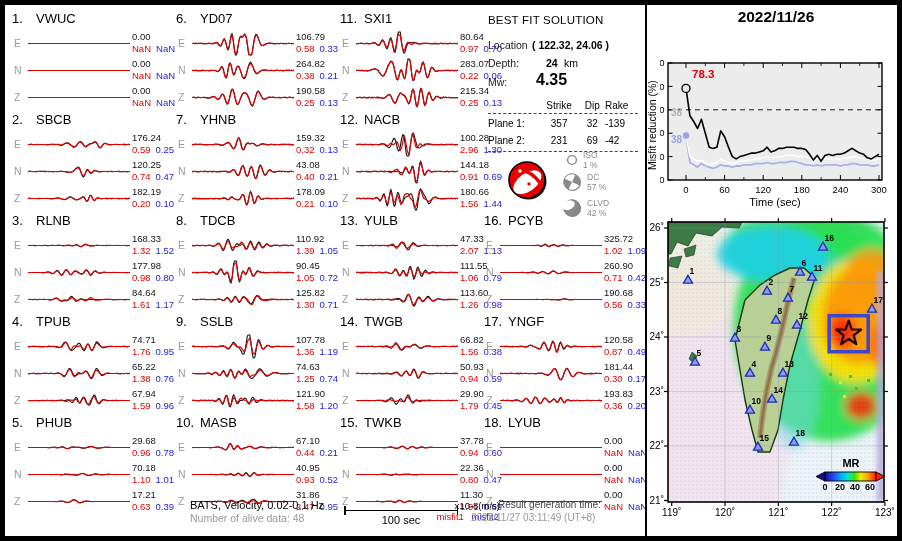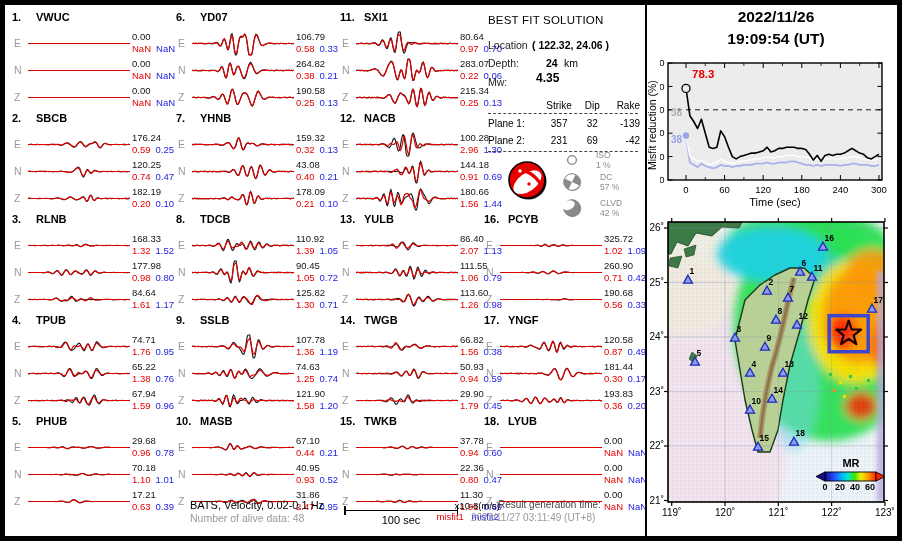--- a/index.html
+++ b/index.html
@@ -2,45 +2,45 @@
 <html><head>
 <meta charset="utf-8">
 <style>
   html,body{margin:0;padding:0;background:#fff}
   #page{position:relative;width:902px;height:541px;background:#fff;overflow:hidden;
         font-family:"Liberation Sans","DejaVu Sans",sans-serif;color:#000}
   #frame{position:absolute;inset:0;border:5px solid #000;pointer-events:none;z-index:60}
   #divider{position:absolute;left:645px;top:0;width:2px;height:541px;background:#000;z-index:5}
   .col{position:absolute;width:164px}
   .sta-block{height:101px;box-sizing:border-box;position:relative}
-  .sta-head{height:19px;padding-top:3px;font-size:11px;font-weight:bold;white-space:nowrap}
+  .sta-head{height:19px;padding-top:3px;font-size:13px;font-weight:normal;white-space:nowrap}
   .sta-num{display:inline-block;width:24px}
   .comp-row{position:relative;height:27px}
   .comp-label{position:absolute;left:2px;top:7px;font-size:10.5px;color:#9a9a9a}
   .trace{position:absolute;left:16px;top:0}
   .vals{position:absolute;left:120px;top:1px;width:46px;font-size:9.5px;line-height:12px;white-space:nowrap}
   .amp{color:#141414}
   .m1{color:#e60000}
   .m2{color:#2222e0;margin-left:5px}
   
   #solution{position:absolute;left:486px;top:12px;width:160px;height:200px;font-size:10.5px}
   #sol-title{position:absolute;left:2px;top:2px;font-size:11.5px;font-weight:normal;letter-spacing:.2px}
   .sol-lab{color:#222}
   #sol-loc-l{position:absolute;left:2px;top:27px}
   #sol-loc-v{position:absolute;left:46px;top:27px;font-weight:bold}
   #sol-dep-l{position:absolute;left:2px;top:45px}
   #sol-dep-v{position:absolute;left:60px;top:45px;font-weight:bold}
   #sol-dep-u{position:absolute;left:78px;top:45px}
   #sol-mw-l{position:absolute;left:2px;top:64px}
-  #sol-mw-v{position:absolute;left:50px;top:59px;font-size:12px;font-weight:bold}
+  #sol-mw-v{position:absolute;left:50px;top:59px;font-size:16px;font-weight:bold}
   .trow{position:absolute;left:2px;width:152px;display:flex;font-size:10px}
   .tlabel{width:52px}
-  .tc1{width:42px;text-align:center}.tc2{width:26px;text-align:center}.tc3{width:36px;text-align:right}
+  .tc1{width:42px;text-align:center}.tc2{width:26px;text-align:center}.tc3{width:36px;text-align:left}
   .dash{position:absolute;left:2px;width:150px;border-top:1.5px dashed #444}
-  .decomp{position:absolute;display:flex;gap:18px;align-items:center}
+  .decomp{position:absolute;display:flex;gap:5px;align-items:center}
   .decomp .txt{font-size:8.5px;color:#8a8a8a;line-height:10px}
   
   #event-date{position:absolute;left:660px;top:6px;width:232px;text-align:center;
               font-size:15.5px;font-weight:bold;line-height:22px;z-index:2}
   #ylabel{position:absolute;left:646px;top:60px;height:130px;width:14px;
           writing-mode:vertical-rl;transform:rotate(180deg);font-size:10.5px;text-align:center}
   #misfit-svg{position:absolute;left:660px;top:58px}
   #map-svg{position:absolute;left:644px;top:216px}
   
   #f-line1{position:absolute;left:190px;top:499px;font-size:11px}
@@ -500,21 +500,21 @@
         </div>
         <div class="sta-block">
           <div class="sta-head"><span class="sta-num">13.</span><span>YULB</span></div>
           <div class="comp-row">
             <span class="comp-label">E</span>
             <svg class="trace" width="102" height="27" viewBox="0 0 102 27">
               <path d="M0.0,13.5 L0.8,13.4 L1.7,13.5 L2.5,13.5 L3.4,13.5 L4.3,13.5 L5.1,13.6 L6.0,13.4 L6.8,13.6 L7.7,13.6 L8.5,13.5 L9.3,13.5 L10.2,13.5 L11.1,13.5 L11.9,13.5 L12.8,13.6 L13.6,13.5 L14.4,13.4 L15.3,13.4 L16.1,13.6 L17.0,13.6 L17.9,13.6 L18.7,13.5 L19.6,13.4 L20.4,13.5 L21.3,13.5 L22.1,13.4 L22.9,13.5 L23.8,13.4 L24.6,13.6 L25.5,13.5 L26.4,13.4 L27.2,13.5 L28.1,13.5 L28.9,13.6 L29.8,13.6 L30.6,13.5 L31.4,13.4 L32.3,13.4 L33.1,13.3 L34.0,13.2 L34.9,13.2 L35.7,13.3 L36.5,13.4 L37.4,13.7 L38.3,13.9 L39.1,14.3 L40.0,14.7 L40.8,14.8 L41.6,14.8 L42.5,14.4 L43.4,13.4 L44.2,12.2 L45.0,11.2 L45.9,10.3 L46.8,10.1 L47.6,10.4 L48.5,11.7 L49.3,13.4 L50.1,15.5 L51.0,16.9 L51.9,17.8 L52.7,17.6 L53.5,16.5 L54.4,14.8 L55.3,12.9 L56.1,11.6 L57.0,10.7 L57.8,10.9 L58.6,11.5 L59.5,12.5 L60.4,13.4 L61.2,14.2 L62.0,14.5 L62.9,14.4 L63.8,14.3 L64.6,13.8 L65.5,13.7 L66.3,13.5 L67.2,13.4 L68.0,13.2 L68.8,13.3 L69.7,13.4 L70.5,13.5 L71.4,13.4 L72.3,13.5 L73.1,13.6 L74.0,13.5 L74.8,13.5 L75.7,13.5 L76.5,13.5 L77.3,13.6 L78.2,13.5 L79.0,13.5 L79.9,13.6 L80.8,13.4 L81.6,13.6 L82.5,13.6 L83.3,13.5 L84.2,13.5 L85.0,13.6 L85.8,13.5 L86.7,13.5 L87.5,13.5 L88.4,13.5 L89.3,13.5 L90.1,13.6 L91.0,13.6 L91.8,13.6 L92.7,13.5 L93.5,13.5 L94.3,13.5 L95.2,13.5 L96.0,13.4 L96.9,13.4 L97.8,13.5 L98.6,13.4 L99.5,13.6 L100.3,13.5 L101.2,13.4 L102.0,13.5" fill="none" stroke="#141414" stroke-width="1.1"></path>
               <path d="M0.0,13.5 L0.8,13.5 L1.7,13.5 L2.5,13.5 L3.4,13.5 L4.3,13.5 L5.1,13.6 L6.0,13.5 L6.8,13.5 L7.7,13.5 L8.5,13.5 L9.3,13.5 L10.2,13.5 L11.1,13.5 L11.9,13.5 L12.8,13.6 L13.6,13.5 L14.4,13.5 L15.3,13.4 L16.1,13.6 L17.0,13.6 L17.9,13.5 L18.7,13.5 L19.6,13.4 L20.4,13.5 L21.3,13.5 L22.1,13.5 L22.9,13.6 L23.8,13.5 L24.6,13.6 L25.5,13.5 L26.4,13.4 L27.2,13.5 L28.1,13.4 L28.9,13.4 L29.8,13.5 L30.6,13.6 L31.4,13.8 L32.3,14.0 L33.1,14.0 L34.0,13.6 L34.9,12.9 L35.7,12.3 L36.5,12.0 L37.4,12.4 L38.3,13.4 L39.1,14.9 L40.0,15.9 L40.8,16.3 L41.6,15.7 L42.5,14.4 L43.4,12.6 L44.2,11.1 L45.0,10.3 L45.9,10.3 L46.8,11.0 L47.6,12.0 L48.5,13.4 L49.3,14.6 L50.1,15.7 L51.0,16.1 L51.9,16.1 L52.7,15.5 L53.5,14.7 L54.4,13.7 L55.3,12.8 L56.1,12.2 L57.0,11.9 L57.8,12.1 L58.6,12.5 L59.5,13.1 L60.4,13.5 L61.2,13.9 L62.0,14.1 L62.9,14.0 L63.8,14.0 L64.6,13.7 L65.5,13.5 L66.3,13.5 L67.2,13.5 L68.0,13.4 L68.8,13.4 L69.7,13.5 L70.5,13.6 L71.4,13.5 L72.3,13.5 L73.1,13.5 L74.0,13.5 L74.8,13.5 L75.7,13.5 L76.5,13.4 L77.3,13.5 L78.2,13.5 L79.0,13.5 L79.9,13.5 L80.8,13.5 L81.6,13.6 L82.5,13.6 L83.3,13.5 L84.2,13.4 L85.0,13.5 L85.8,13.5 L86.7,13.5 L87.5,13.5 L88.4,13.4 L89.3,13.5 L90.1,13.5 L91.0,13.6 L91.8,13.5 L92.7,13.5 L93.5,13.5 L94.3,13.6 L95.2,13.5 L96.0,13.4 L96.9,13.5 L97.8,13.5 L98.6,13.4 L99.5,13.6 L100.3,13.5 L101.2,13.5 L102.0,13.5" fill="none" stroke="#dd0000" stroke-width="1.2"></path>
             </svg>
             <div class="vals">
-              <div class="amp">86.40</div>
+              <div class="amp">47.33</div>
               <div><span class="m1">2.07</span><span class="m2">1.13</span></div>
             </div>
           </div>
           <div class="comp-row">
             <span class="comp-label">N</span>
             <svg class="trace" width="102" height="27" viewBox="0 0 102 27">
               <path d="M0.0,13.6 L0.8,13.4 L1.7,13.5 L2.5,13.4 L3.4,13.6 L4.3,13.6 L5.1,13.4 L6.0,13.6 L6.8,13.6 L7.7,13.4 L8.5,13.6 L9.3,13.4 L10.2,13.5 L11.1,13.4 L11.9,13.4 L12.8,13.6 L13.6,13.4 L14.4,13.4 L15.3,13.6 L16.1,13.5 L17.0,13.6 L17.9,13.5 L18.7,13.5 L19.6,13.6 L20.4,13.6 L21.3,13.5 L22.1,13.4 L22.9,13.4 L23.8,13.4 L24.6,13.4 L25.5,13.6 L26.4,13.6 L27.2,13.6 L28.1,13.6 L28.9,13.3 L29.8,13.4 L30.6,13.2 L31.4,13.5 L32.3,13.7 L33.1,13.9 L34.0,14.6 L34.9,14.8 L35.7,14.6 L36.5,13.9 L37.4,12.7 L38.3,11.2 L39.1,10.0 L40.0,10.0 L40.8,11.3 L41.6,13.3 L42.5,15.8 L43.4,17.0 L44.2,16.8 L45.0,15.4 L45.9,13.2 L46.8,11.6 L47.6,11.6 L48.5,13.1 L49.3,15.7 L50.1,17.2 L51.0,17.0 L51.9,14.6 L52.7,11.1 L53.5,7.9 L54.4,7.4 L55.3,9.4 L56.1,13.4 L57.0,17.4 L57.8,19.9 L58.6,19.1 L59.5,16.2 L60.4,11.8 L61.2,8.9 L62.0,8.2 L62.9,9.9 L63.8,13.1 L64.6,16.0 L65.5,17.3 L66.3,17.0 L67.2,15.0 L68.0,12.8 L68.8,11.5 L69.7,11.1 L70.5,12.1 L71.4,13.3 L72.3,14.2 L73.1,14.8 L74.0,14.4 L74.8,13.9 L75.7,13.4 L76.5,12.9 L77.3,13.0 L78.2,13.1 L79.0,13.4 L79.9,13.6 L80.8,13.8 L81.6,13.6 L82.5,13.5 L83.3,13.4 L84.2,13.4 L85.0,13.4 L85.8,13.4 L86.7,13.5 L87.5,13.4 L88.4,13.6 L89.3,13.5 L90.1,13.5 L91.0,13.5 L91.8,13.6 L92.7,13.6 L93.5,13.5 L94.3,13.4 L95.2,13.4 L96.0,13.5 L96.9,13.4 L97.8,13.6 L98.6,13.6 L99.5,13.4 L100.3,13.5 L101.2,13.6 L102.0,13.4" fill="none" stroke="#141414" stroke-width="1.1"></path>
               <path d="M0.0,13.6 L0.8,13.4 L1.7,13.5 L2.5,13.4 L3.4,13.5 L4.3,13.6 L5.1,13.4 L6.0,13.6 L6.8,13.6 L7.7,13.4 L8.5,13.6 L9.3,13.4 L10.2,13.5 L11.1,13.4 L11.9,13.4 L12.8,13.5 L13.6,13.5 L14.4,13.4 L15.3,13.6 L16.1,13.5 L17.0,13.5 L17.9,13.5 L18.7,13.5 L19.6,13.6 L20.4,13.6 L21.3,13.5 L22.1,13.4 L22.9,13.5 L23.8,13.4 L24.6,13.4 L25.5,13.6 L26.4,13.5 L27.2,13.6 L28.1,13.6 L28.9,13.3 L29.8,13.4 L30.6,13.3 L31.4,13.5 L32.3,13.6 L33.1,13.8 L34.0,14.3 L34.9,14.5 L35.7,14.3 L36.5,13.8 L37.4,13.0 L38.3,11.9 L39.1,10.9 L40.0,10.9 L40.8,11.7 L41.6,13.1 L42.5,14.9 L43.4,15.9 L44.2,16.0 L45.0,15.2 L45.9,13.8 L46.8,12.6 L47.6,12.3 L48.5,13.1 L49.3,14.8 L50.1,15.7 L51.0,15.7 L51.9,14.2 L52.7,12.0 L53.5,9.9 L54.4,9.4 L55.3,10.6 L56.1,13.1 L57.0,15.7 L57.8,17.6 L58.6,17.4 L59.5,15.9 L60.4,13.3 L61.2,11.4 L62.0,10.5 L62.9,11.1 L63.8,12.5 L64.6,14.0 L65.5,14.8 L66.3,15.0 L67.2,14.3 L68.0,13.5 L68.8,13.1 L69.7,12.9 L70.5,13.4 L71.4,13.7 L72.3,13.9 L73.1,13.9 L74.0,13.6 L74.8,13.3 L75.7,13.2 L76.5,13.1 L77.3,13.3 L78.2,13.4 L79.0,13.6 L79.9,13.7 L80.8,13.8 L81.6,13.5 L82.5,13.5 L83.3,13.4 L84.2,13.5 L85.0,13.5 L85.8,13.4 L86.7,13.5 L87.5,13.5 L88.4,13.6 L89.3,13.5 L90.1,13.5 L91.0,13.5 L91.8,13.6 L92.7,13.6 L93.5,13.5 L94.3,13.4 L95.2,13.4 L96.0,13.5 L96.9,13.4 L97.8,13.6 L98.6,13.5 L99.5,13.4 L100.3,13.5 L101.2,13.6 L102.0,13.4" fill="none" stroke="#dd0000" stroke-width="1.2"></path>
             </svg>
             <div class="vals">
@@ -793,21 +793,20 @@
       </svg>
       <div class="txt">
         <div>CLVD</div>
         <div>42 %</div>
       </div>
     </div>
   </div>
 
   <div id="event-date">
     <div>2022/11/26</div>
-    <div>19:09:54  (UT)</div>
   </div>
 
   <div id="ylabel">Misfit reduction (%)</div>
   <svg id="misfit-svg" width="240" height="156" viewBox="0 0 240 156">
       <rect x="8" y="5" width="214" height="117" fill="#ececec" stroke="none"></rect>
       <line x1="8" y1="122" x2="12.5" y2="122" stroke="#000" stroke-width="1"></line>
       <line x1="217.5" y1="122" x2="222" y2="122" stroke="#000" stroke-width="1"></line>
       <text x="4.5" y="125.2" text-anchor="end" font-size="9.5" fill="#000">0</text>
       <line x1="8" y1="98.6" x2="12.5" y2="98.6" stroke="#000" stroke-width="1"></line>
       <line x1="217.5" y1="98.6" x2="222" y2="98.6" stroke="#000" stroke-width="1"></line>

